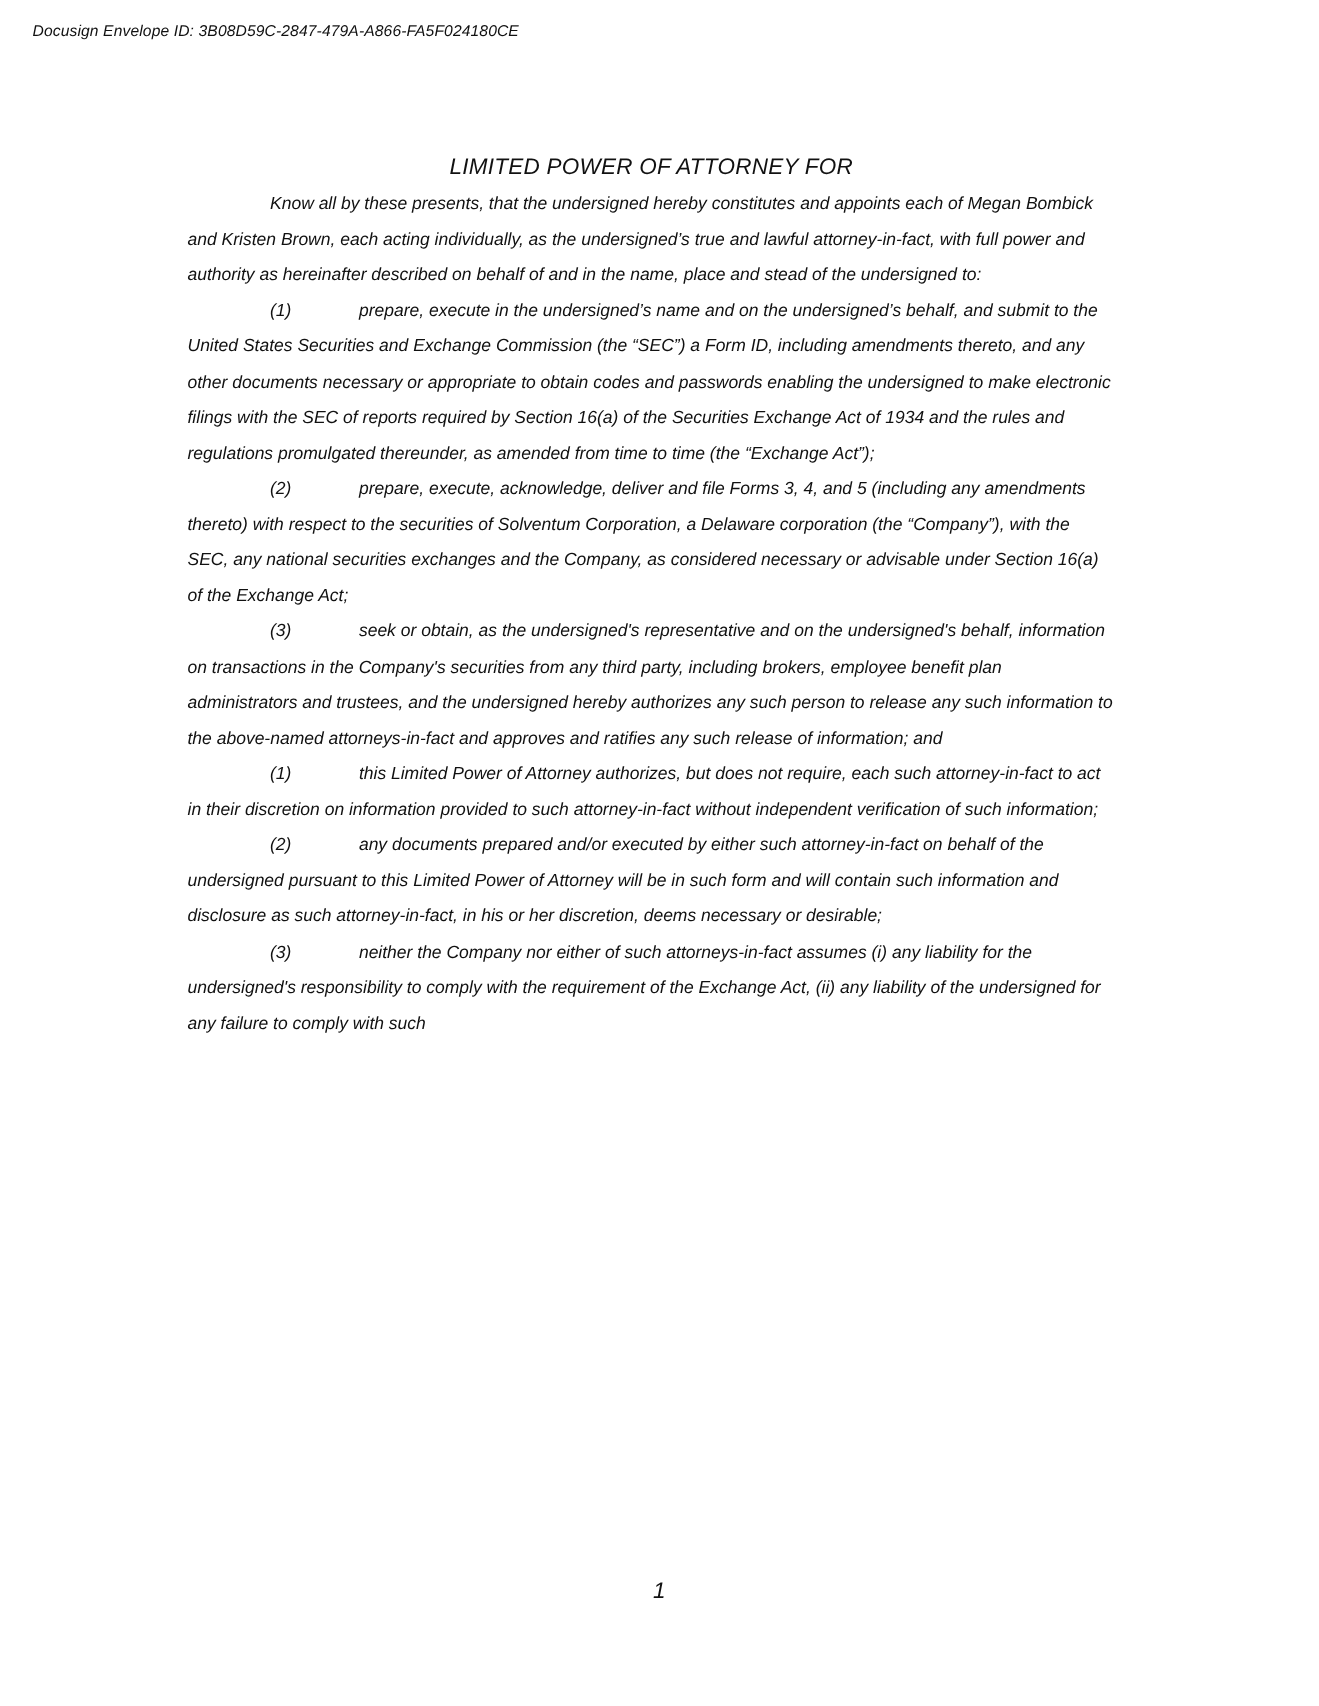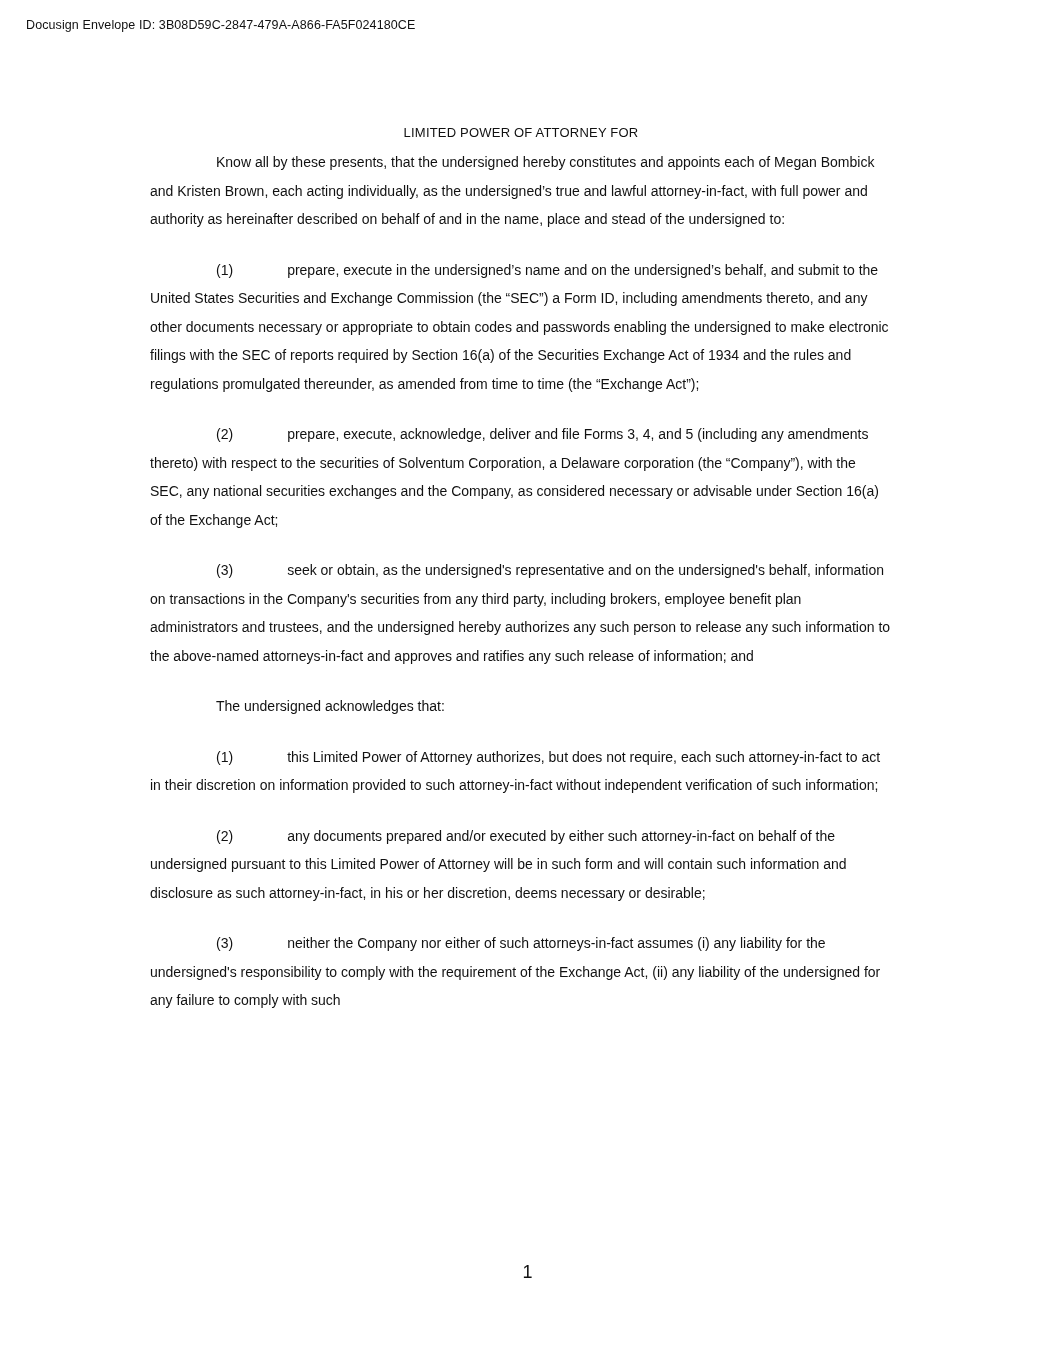--- a/index.html
+++ b/index.html
@@ -14,58 +14,58 @@
     font-family: "Liberation Sans", sans-serif;
     color: #000000;
     overflow: hidden;
   }
   .page {
     position: absolute;
     top: 0; left: 0;
     width: 1055px;
     height: 974px;
     box-sizing: border-box;
+    font-style: italic;
   }
   .envelope-id {
     position: absolute;
     top: 18px;
     left: 26px;
     font-size: 12.5px;
     font-family: "Liberation Sans", sans-serif;
     letter-spacing: 0.1px;
     color: #111;
     white-space: nowrap;
   }
   .content {
     position: absolute;
     top: 118px;
     left: 150px;
     width: 742px;
   }
   .doc-title {
     text-align: center;
-    font-size: 13px;
+    font-size: 18px;
     line-height: 30px;
     font-family: "Liberation Sans", sans-serif;
     color: #111;
     letter-spacing: 0.2px;
   }
   .doc-title .line2 {
     display: block;
   }
   p.para {
     margin: 0;
     font-size: 14px;
     line-height: 28.5px;
     text-align: left;
     color: #111;
     text-indent: 0;
   }
   p.para + p.para {
-    margin-top: 22px;
   }
   .spacer-top {
     margin-top: 30px;
   }
   .indent {
     display: inline-block;
     width: 66px;
   }
   .numtab {
     display: inline-block;
@@ -97,21 +97,20 @@
 
     <p class="para spacer-top"><span class="indent"></span><span>Know all by these presents, that the undersigned hereby constitutes and appoints each of Megan Bombick and Kristen Brown, each acting individually, as the undersigned’s true and lawful attorney-in-fact, with full power and authority as hereinafter described on behalf of and in the name, place and stead of the undersigned to:</span></p>
 
     <p class="para"><span class="indent"></span><span>(1)</span><span class="numtab"></span><span>prepare, execute in the undersigned’s name and on the undersigned’s behalf, and submit to the United States Securities and Exchange Commission (the “SEC”) a Form ID, including amendments thereto, and any other documents necessary or appropriate to obtain codes and passwords enabling the undersigned to make electronic filings with the SEC of reports required by Section 16(a) of the Securities Exchange Act of 1934 and the rules and regulations promulgated thereunder, as amended from time to time (the “Exchange Act”);</span></p>
 
     <p class="para"><span class="indent"></span><span>(2)</span><span class="numtab"></span><span>prepare, execute, acknowledge, deliver and file Forms 3, 4, and 5 (including any amendments thereto) with respect to the securities of Solventum Corporation, a Delaware corporation (the “Company”), with the SEC, any national securities exchanges and the Company, as considered necessary or advisable under Section 16(a) of the Exchange Act;</span></p>
 
     <p class="para"><span class="indent"></span><span>(3)</span><span class="numtab"></span><span>seek or obtain, as the undersigned's representative and on the undersigned's behalf, information on transactions in the Company's securities from any third party, including brokers, employee benefit plan administrators and trustees, and the undersigned hereby authorizes any such person to release any such information to the above-named attorneys-in-fact and approves and ratifies any such release of information; and</span></p>
 
 
-    <p class="para"><span class="indent"></span><span>The undersigned acknowledges that:</span></p>
 
     <p class="para"><span class="indent"></span><span>(1)</span><span class="numtab"></span><span>this Limited Power of Attorney authorizes, but does not require, each such attorney-in-fact to act in their discretion on information provided to such attorney-in-fact without independent verification of such information;</span></p>
 
     <p class="para"><span class="indent"></span><span>(2)</span><span class="numtab"></span><span>any documents prepared and/or executed by either such attorney-in-fact on behalf of the undersigned pursuant to this Limited Power of Attorney will be in such form and will contain such information and disclosure as such attorney-in-fact, in his or her discretion, deems necessary or desirable;</span></p>
 
     <p class="para"><span class="indent"></span><span>(3)</span><span class="numtab"></span><span>neither the Company nor either of such attorneys-in-fact assumes (i) any liability for the undersigned's responsibility to comply with the requirement of the Exchange Act, (ii) any liability of the undersigned for any failure to comply with such</span></p>
 
   </div>
 
   <div class="page-number">1</div>

